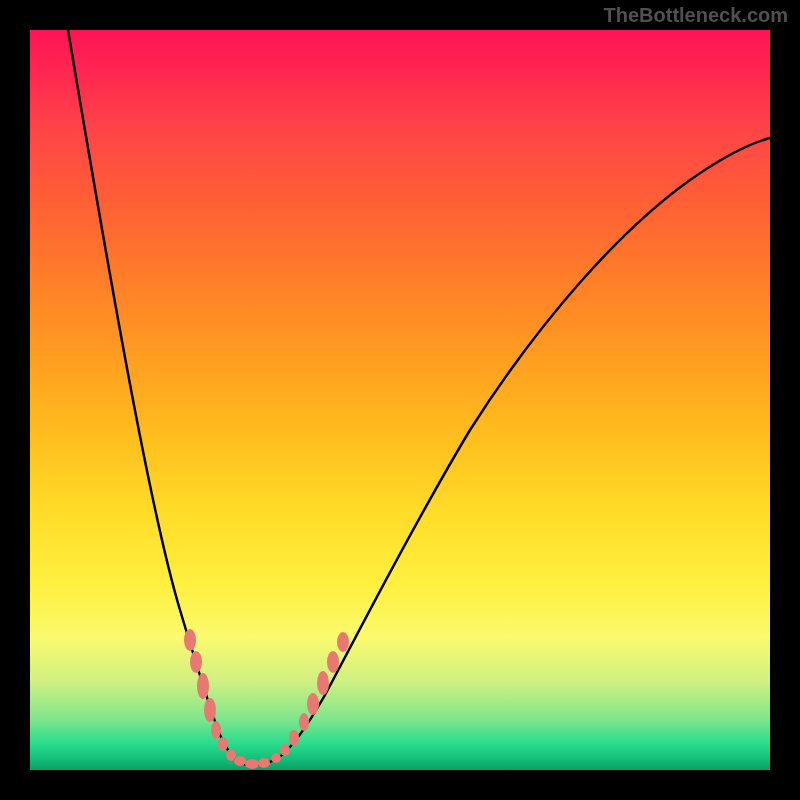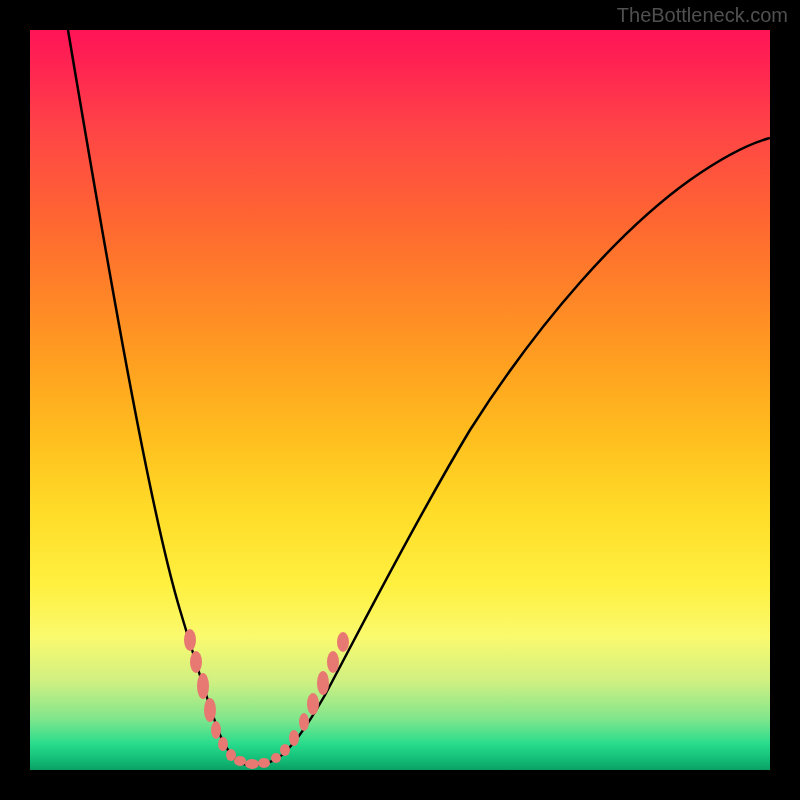--- a/index.html
+++ b/index.html
@@ -13,21 +13,21 @@
       background: #000;
       position: relative;
       overflow: hidden;
     }
     .watermark {
       position: absolute;
       top: 4px;
       right: 12px;
       font-family: Arial, sans-serif;
       font-size: 20px;
-      font-weight: 400;
+      font-weight: 700;
       color: #505050;
       z-index: 10;
     }
     .plot-area {
       position: absolute;
       top: 30px;
       left: 30px;
       width: 740px;
       height: 740px;
       background: linear-gradient(to bottom,

